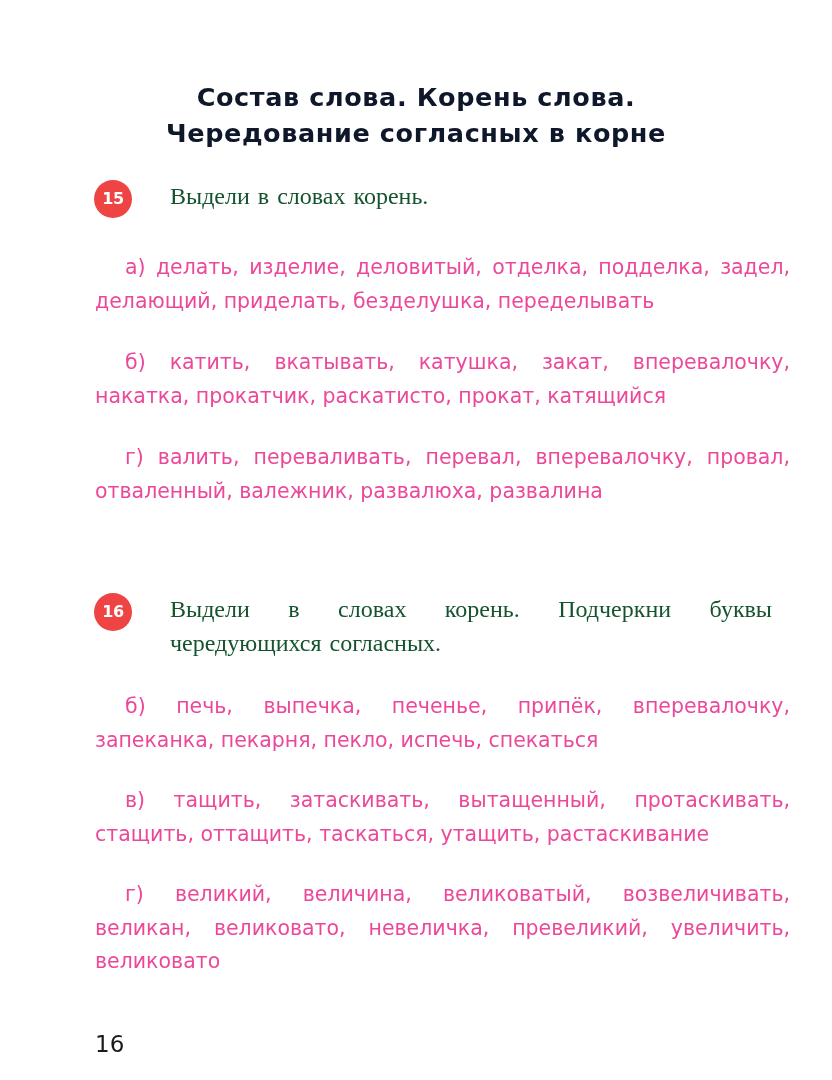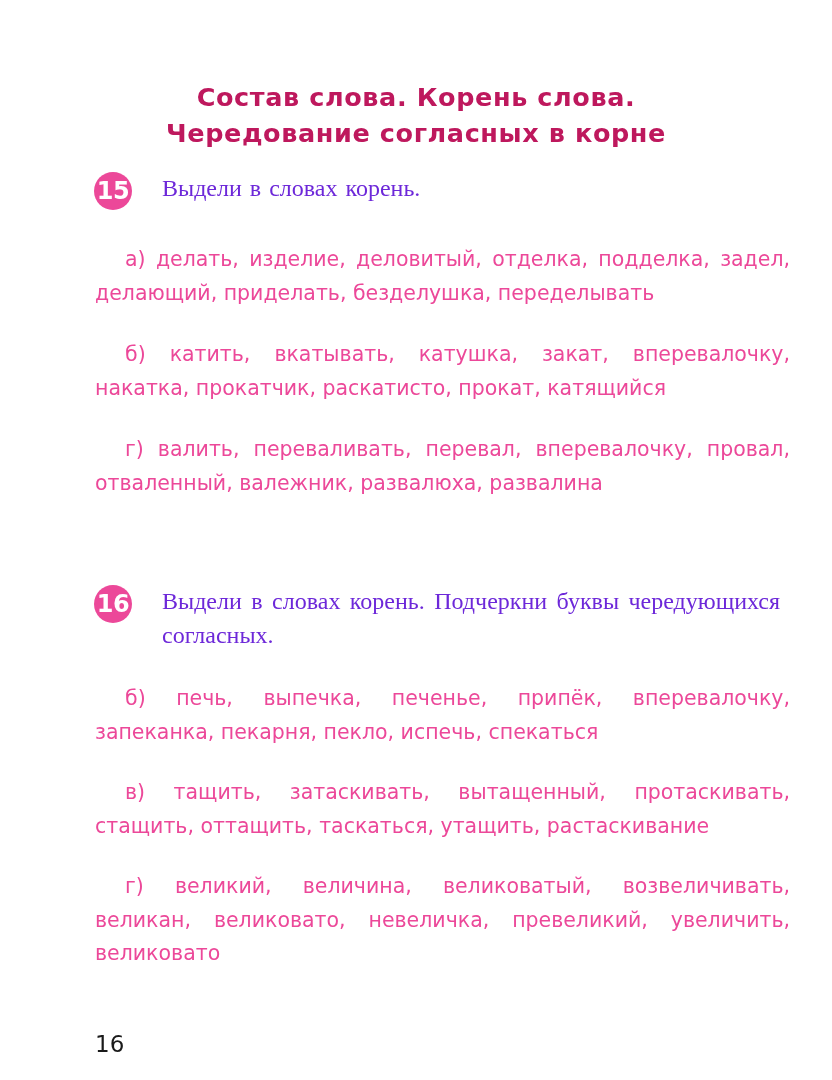--- a/index.html
+++ b/index.html
@@ -30,21 +30,21 @@
     position: absolute;
     left: 96px;
     top: 62px;
     width: 640px;
     text-align: center;
     font-family: "DejaVu Sans", "Liberation Sans", sans-serif;
     font-weight: bold;
     font-size: 25.5px;
     line-height: 36px;
     letter-spacing: 0.6px;
-    color: #be185d;
+    color: #0f172a;
   }
   .page-title .tline { display: block; white-space: nowrap; }
 
   
   .exercise {
     position: absolute;
     left: 0;
     width: 832px;
   }
   #ex-15 { top: 163px; }
@@ -57,37 +57,37 @@
     padding-right: 42px;
     box-sizing: border-box;
   }
   .ex-badge {
     position: absolute;
     left: 94px;
     top: 1px;
     width: 38px;
     height: 38px;
     border-radius: 50%;
-    background: #ec4899;
+    background: #ef4444;
     color: #ffffff;
     font-family: "DejaVu Sans", "Liberation Sans", sans-serif;
     font-weight: bold;
-    font-size: 24px;
+    font-size: 16px;
     line-height: 38px;
     text-align: center;
     letter-spacing: -0.5px;
   }
   .ex-instruction {
     font-family: "Liberation Serif", "DejaVu Serif", serif;
     font-size: 24px;
     line-height: 34px;
     text-align: justify;
     text-align-last: left;
-    color: #6d28d9;
-    margin: 8px;
+    color: #14532d;
+    margin: 16px;
     word-spacing: 2px;
   }
   #ex-16 .ex-instruction { text-align-last: left; }
   #ex-16 .ex-head { padding-right: 44px; }
 
   
   .items {
     margin: 0;
     padding: 0;
     list-style: none;

